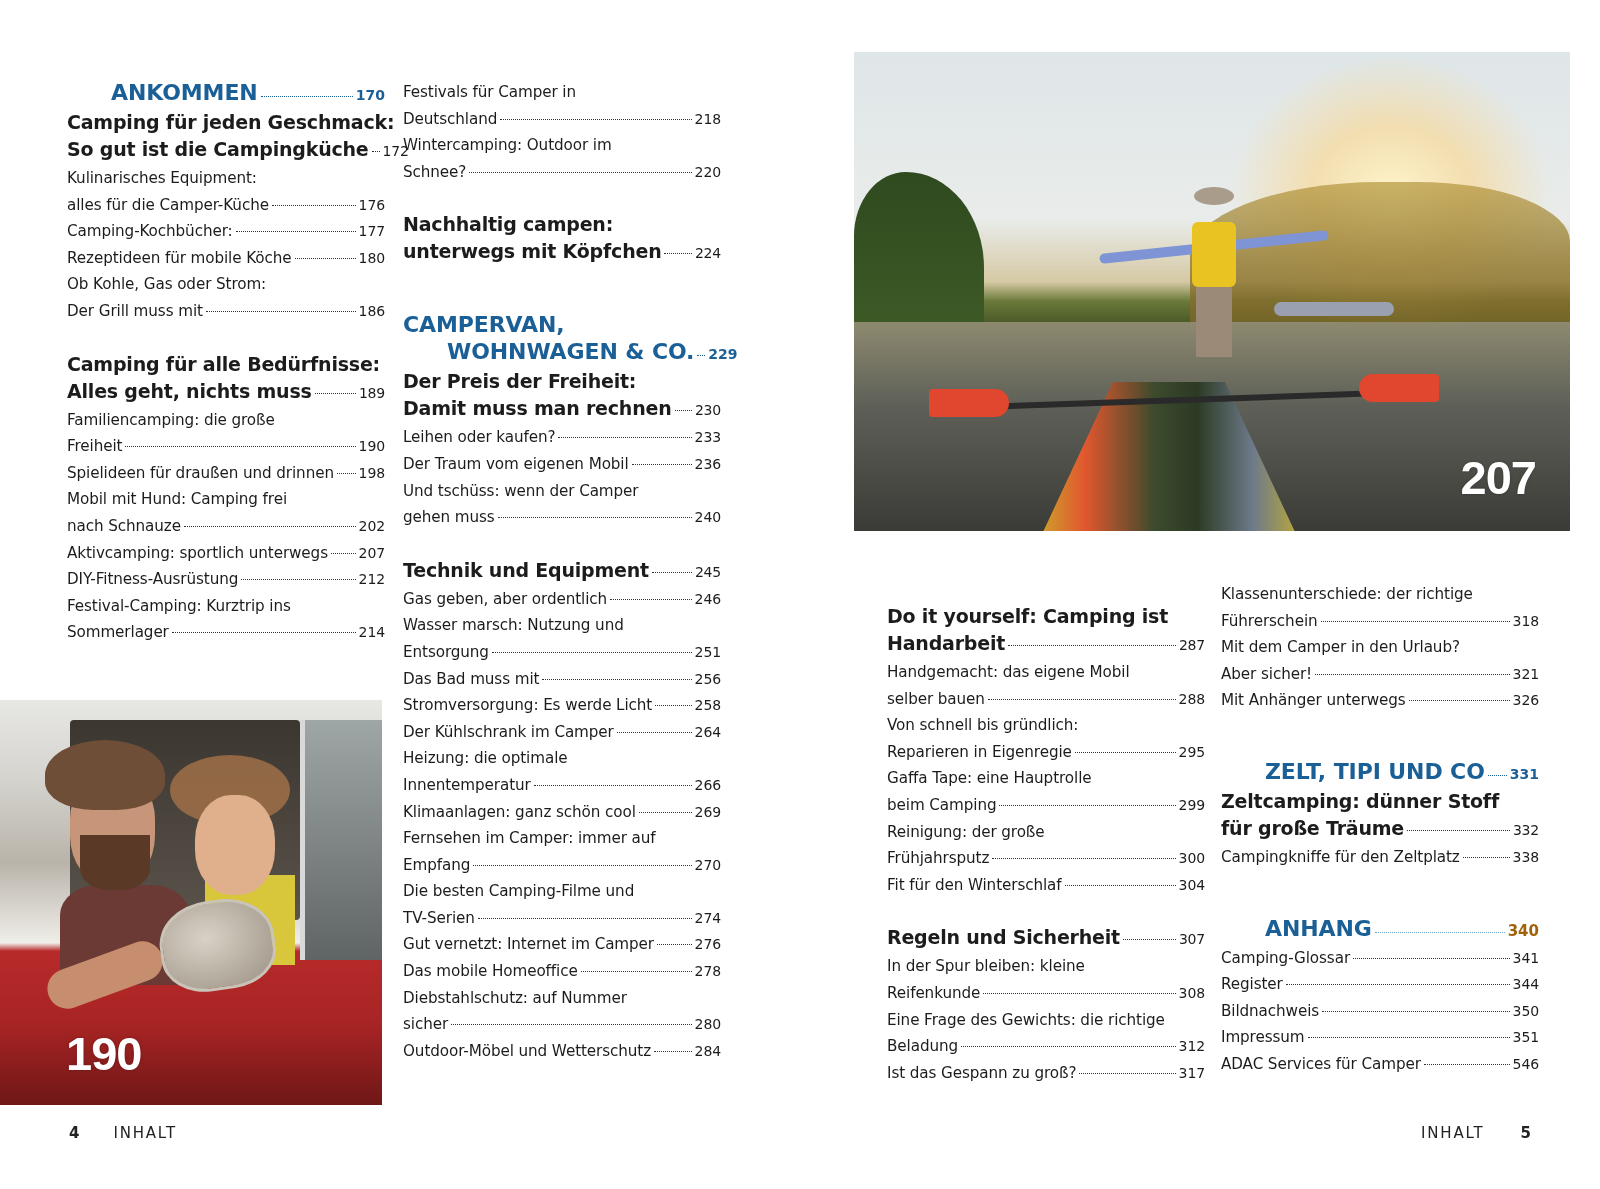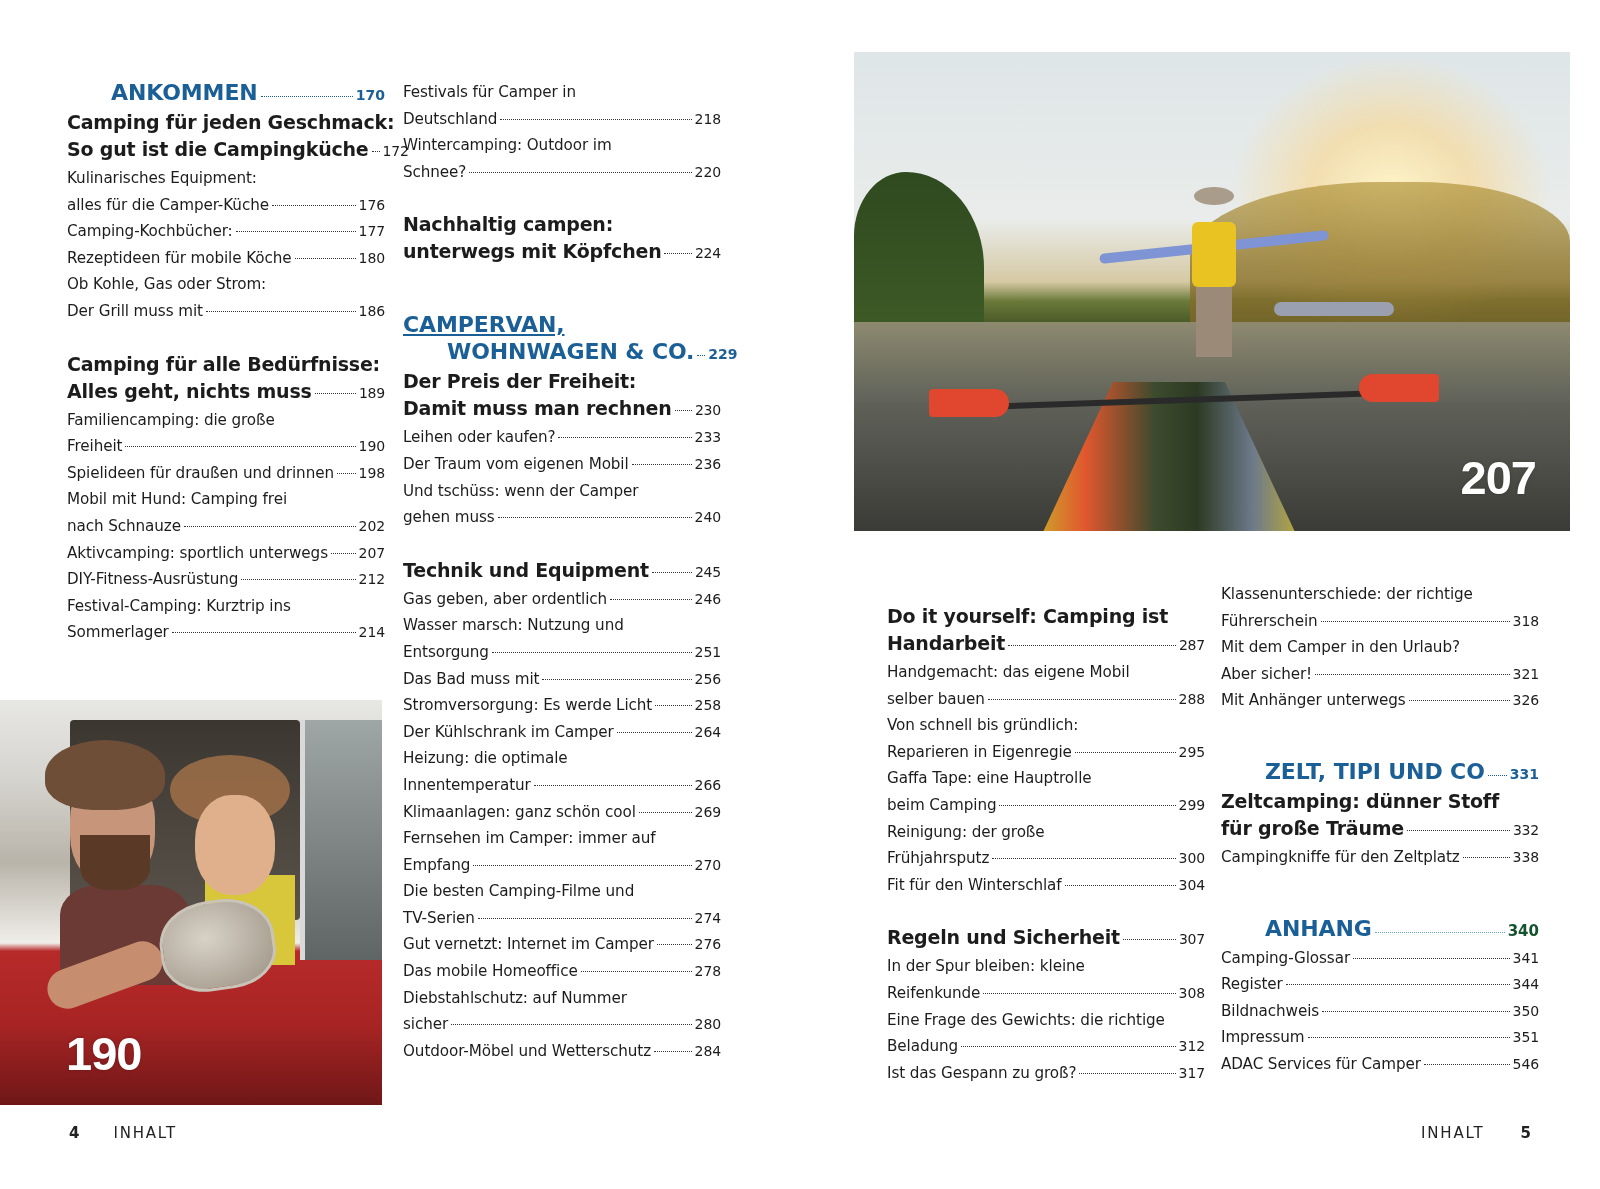--- a/index.html
+++ b/index.html
@@ -18,24 +18,24 @@
   .row .txt { white-space: nowrap; }
   .row .dots { flex: 1; border-bottom: 1.6px dotted #333; margin: 0 3px; transform: translateY(-4px); min-width: 8px; }
   .row .pg { white-space: nowrap; font-size: 14px; text-align: center; }
   .line { font-size: 15.2px; line-height: 26.6px; white-space: nowrap; letter-spacing: -0.1px; }
 
   .chap .line, .chap .row { font-size: 19px; font-weight: bold; line-height: 27px; letter-spacing: -0.2px; }
   .chap .row .pg { font-size: 14px; font-weight: normal; }
 
   .part { color: #1b5f97; font-weight: 900; font-size: 22px; line-height: 27px; letter-spacing: 0.6px; font-family: "DejaVu Sans", sans-serif; }
   .part .row { font-size: 22px; line-height: 27px; font-weight: 900; margin-left: 44px; }
-  .part .line { font-size: 22px; line-height: 27px; font-weight: 900; text-decoration: underline; }
+  .part .line { font-size: 22px; line-height: 27px; font-weight: 900; }
   .part .row .dots { border-bottom-color: #1b5f97; transform: translateY(-3px); }
   .part .row .pg { font-size: 14px; font-weight: bold; color: #1b5f97; letter-spacing: 0; }
-  .part.dark-pg .row .pg { color: #14532d; font-size: 15px; }
+  .part.dark-pg .row .pg { color: #a16207; font-size: 15px; }
   .part.dark-pg .row .dots { border-bottom-color: #6aa4c8; }
 
   
   .photo { position: absolute; overflow: hidden; }
   .photo-kayak { left: 854px; top: 52px; width: 716px; height: 479px;
     background:
       radial-gradient(ellipse 160px 140px at 75% 30%, rgba(255,245,200,0.95), rgba(255,210,120,0.5) 50%, rgba(255,200,100,0) 100%),
       linear-gradient(180deg, #dfe6e8 0%, #e9ecea 35%, #d6c9a4 48%, #6b7a3a 52%, #4d5e2a 56%, #5d5a46 62%, #4a4a42 78%, #36352f 100%);
   }
   .kayak-trees-left { position: absolute; left: 0; top: 120px; width: 130px; height: 160px; background: linear-gradient(180deg, #2f4a1f, #3d5a26); border-radius: 40% 60% 0 0; }

